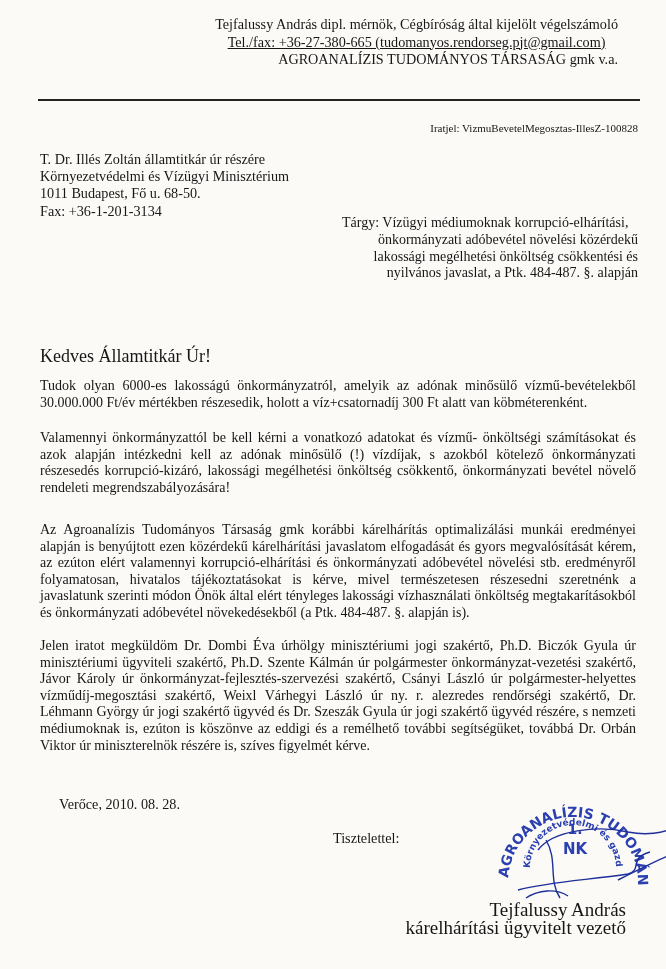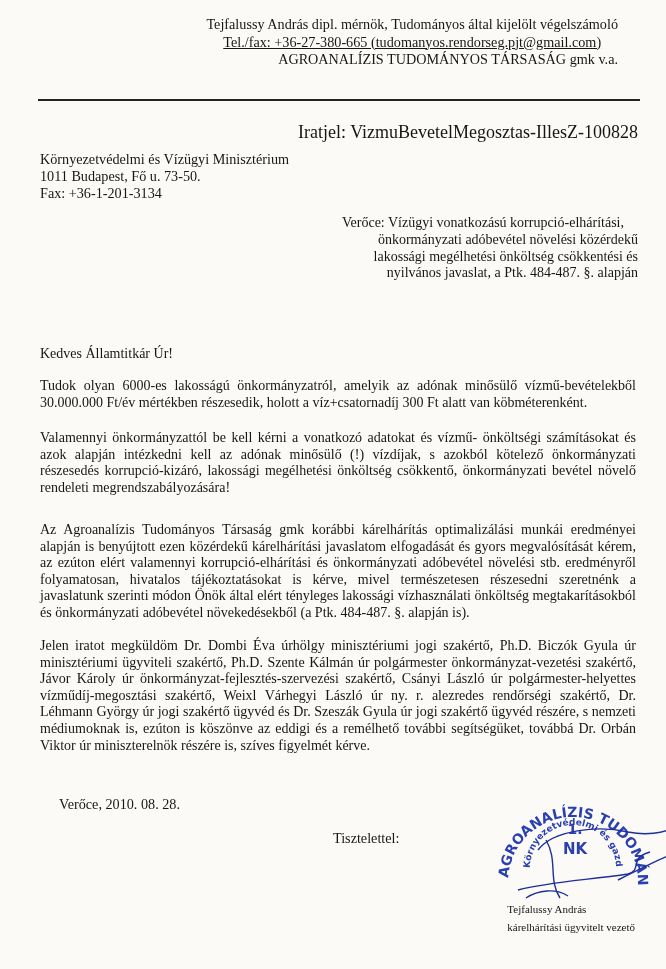--- a/index.html
+++ b/index.html
@@ -8,58 +8,59 @@
     background: #fbfaf7;
     font-family: "Liberation Serif", "DejaVu Serif", serif;
     color: #161616;
     position: relative;
   }
   .page { position: absolute; inset: 0; }
   .abs { position: absolute; }
   .hdr { right: 48px; text-align: right; font-size: 14.2px; line-height: 17.5px; }
   .hdr .u { text-decoration: underline; text-align: center; }
   .rule { left: 38px; top: 99px; width: 602px; height: 2px; background: #222; }
-  .ref { right: 28px; top: 122px; font-size: 18px; }
+  .ref { right: 28px; top: 122px; font-size: 11px; }
   .addr { left: 40px; top: 151px; font-size: 14.2px; line-height: 17.2px; }
   .subj { left: 342px; top: 215px; width: 296px; font-size: 14px; line-height: 16.8px; text-align: right; }
   .subj .first { display:block; text-align:left; }
-  .greet { left: 40px; top: 346px; font-size: 14px; }
+  .greet { left: 40px; top: 346px; font-size: 18px; }
   .par { left: 40px; width: 596px; font-size: 14px; line-height: 16.6px; text-align: justify; }
   .p1 { top: 378px; }
   .p2 { top: 430px; }
   .p3 { top: 522px; }
   .p4 { top: 638px; }
   .place { left: 40px; top: 796px; font-size: 14.2px; margin-left: 19px; }
   .regards { left: 304px; top: 830px; font-size: 14.2px; margin-left: 29px; }
-  .signame { right: 31px; top: 901px; font-size: 11px; line-height: 17.5px; }
+  .signame { right: 40px; top: 901px; text-align: right; font-size: 19px; line-height: 17.5px; }
   .stamp { left: 478px; top: 770px; width: 190px; height: 130px; }
 </style>
 </head>
 <body>
 
 <div class="page">
 
   <div class="abs hdr" style="top:16px;">
-    <div>Tejfalussy András dipl. mérnök, Tudományos által kijelölt végelszámoló</div>
+    <div>Tejfalussy András dipl. mérnök, Cégbíróság által kijelölt végelszámoló</div>
     <div class="u">Tel./fax: +36-27-380-665 (tudomanyos.rendorseg.pjt@gmail.com)</div>
     <div>AGROANALÍZIS TUDOMÁNYOS TÁRSASÁG gmk v.a.</div>
   </div>
 
   <div class="abs rule"></div>
 
   <div class="abs ref">Iratjel: VizmuBevetelMegosztas-IllesZ-100828</div>
 
   <div class="abs addr">
+    <div>T. Dr. Illés Zoltán államtitkár úr részére</div>
     <div>Környezetvédelmi és Vízügyi Minisztérium</div>
-    <div>1011 Budapest, Fő u. 73-50.</div>
+    <div>1011 Budapest, Fő u. 68-50.</div>
     <div>Fax: +36-1-201-3134</div>
   </div>
 
   <div class="abs subj">
-    <div class="first">Verőce: Vízügyi vonatkozású korrupció-elhárítási,</div>
+    <div class="first">Tárgy: Vízügyi médiumoknak korrupció-elhárítási,</div>
     <div>önkormányzati adóbevétel növelési közérdekű</div>
     <div>lakossági megélhetési önköltség csökkentési és</div>
     <div>nyilvános javaslat, a Ptk. 484-487. §. alapján</div>
   </div>
 
   <div class="abs greet">Kedves Államtitkár Úr!</div>
 
   <div class="abs par p1">Tudok olyan 6000-es lakosságú önkormányzatról, amelyik az adónak minősülő vízmű-bevételekből 30.000.000 Ft/év mértékben részesedik, holott a víz+csatornadíj 300 Ft alatt van köbméterenként.</div>
   <div class="abs par p2">Valamennyi önkormányzattól be kell kérni a vonatkozó adatokat és vízmű- önköltségi számításokat és azok alapján intézkedni kell az adónak minősülő (!) vízdíjak, s azokból kötelező önkormányzati részesedés korrupció-kizáró, lakossági megélhetési önköltség csökkentő, önkormányzati bevétel növelő rendeleti megrendszabályozására!</div>
   <div class="abs par p3">Az Agroanalízis Tudományos Társaság gmk korábbi kárelhárítás optimalizálási munkái eredményei alapján is benyújtott ezen közérdekű kárelhárítási javaslatom elfogadását és gyors megvalósítását kérem, az ezúton elért valamennyi korrupció-elhárítási és önkormányzati adóbevétel növelési stb. eredményről folyamatosan, hivatalos tájékoztatásokat is kérve, mivel természetesen részesedni szeretnénk a javaslatunk szerinti módon Önök által elért tényleges lakossági vízhasználati önköltség megtakarításokból és önkormányzati adóbevétel növekedésekből (a Ptk. 484-487. §. alapján is).</div>

